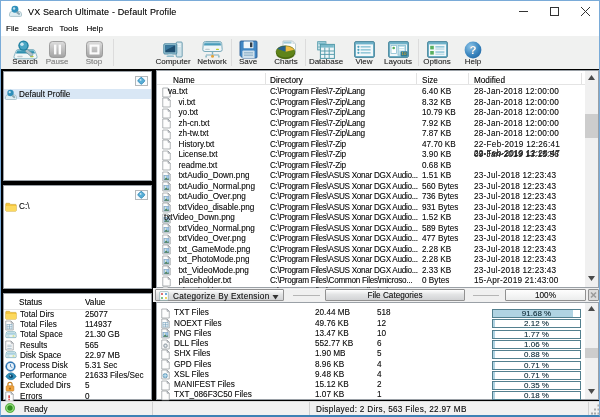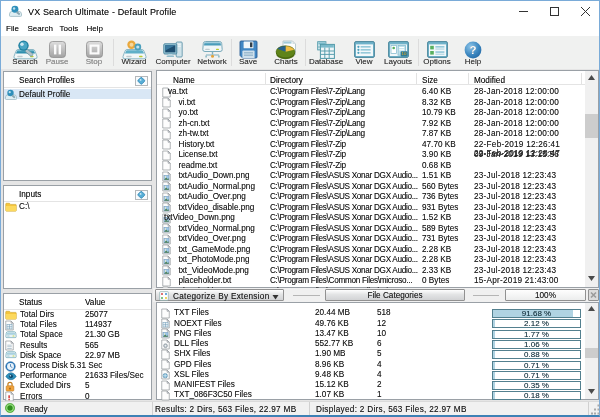--- a/index.html
+++ b/index.html
@@ -1,17 +1,17 @@
 <!DOCTYPE html>
 <html><head><meta charset="utf-8"><style>
 *{margin:0;padding:0;box-sizing:border-box}
 html,body{width:600px;height:417px;overflow:hidden;background:#fff}
 body{font-family:"Liberation Sans",sans-serif;font-size:8.2px;color:#1a1a1a;-webkit-font-smoothing:antialiased;text-shadow:0 0 0.6px rgba(40,40,40,0.55)}
 .abs{position:absolute}
-#win{position:absolute;left:0;top:0;width:600px;height:417px;background:#e5e5e5;
+#win{position:absolute;left:0;top:0;width:600px;height:417px;background:#000000;
 border:1px solid #7aabd8;border-bottom:2px solid #3e81b5}
 #titlebar{position:absolute;left:0;top:0;width:598px;height:20px;background:#fff}
 #title{position:absolute;left:27px;top:6px;font-size:9px;color:#111;letter-spacing:0.15px}
 .winbtn{position:absolute;top:0;height:20px;width:31px;color:#333;text-align:center}
 #menubar{position:absolute;left:0;top:20px;width:598px;height:15px;background:#fff}
 .menu{position:absolute;top:3px;font-size:8px;color:#111}
 #toolbar{position:absolute;left:0;top:35px;width:598px;height:33px;background:#f0f1f0}
 .tbtn{position:absolute;top:3px;height:30px;text-align:center}
 .tlabel{position:absolute;left:0;right:0;top:18.2px;font-size:8px;color:#3a3a3a}
 .tsep{position:absolute;top:3px;width:1px;height:27px;background:#dcdcdc}
@@ -100,35 +100,20 @@
                 <stop offset="0.5" stop-color="#c0c0c0"></stop>
                 <stop offset="1" stop-color="#a2a2a2"></stop>
               </linearGradient>
             </defs>
 <rect x="0.5" y="0.5" width="16" height="16" rx="3" fill="url(#g1)" stroke="#8f8f8f" stroke-width="0.8"></rect>
 <rect x="4.6" y="4.6" width="7.8" height="7.8" fill="none" stroke="#fbfbfb" stroke-width="2.2"></rect>
           </svg>
         </div>
         <div class="tlabel" style="color:#9a9a9a">Stop</div>
       </div>
-<div class="tbtn" style="left:109px;width:48px">
-        <div style="height:21px;display:flex;align-items:center;justify-content:center">
-          <svg width="25" height="20" viewBox="0 0 25 20">
-<path d="M5 9.5 L20 9.5 Q21.5 9.5 22.2 11.5 L24 16.5 Q24.6 18.8 22 18.8 L3 18.8 Q0.4 18.8 1 16.5 L2.8 11.5 Q3.5 9.5 5 9.5 Z" fill="#f2f7f8" stroke="#7fb0bf" stroke-width="0.9"></path>
-<path d="M5.2 10.3 L19.8 10.3 Q21 10.3 21.5 12 L22 13.4 L3 13.4 L3.5 12 Q4 10.3 5.2 10.3 Z" fill="#5fb0c8"></path>
-<rect x="4.2" y="15.8" width="5.5" height="1.5" rx="0.7" fill="#c0ccd0"></rect>
-<rect x="17" y="15.8" width="3.6" height="1.5" rx="0.7" fill="#b9cc35"></rect>
-<circle cx="9.5" cy="4.8" r="4.2" fill="#e9a83c"></circle>
-            <circle cx="9.5" cy="4.8" r="2" fill="#f7d79a"></circle>
-<circle cx="15.8" cy="7" r="3.4" fill="#4aa0bd"></circle>
-            <circle cx="15.8" cy="7" r="1.6" fill="#c4e2ee"></circle>
-</svg>
-        </div>
-        <div class="tlabel" style="color:#3a3a3a">Wizard</div>
-      </div>
 <div class="tbtn" style="left:148px;width:48px">
         <div style="height:21px;display:flex;align-items:center;justify-content:center">
           <svg width="20" height="18" viewBox="0 0 20 18">
 <rect x="13.2" y="1" width="6" height="15" rx="1" fill="#cfe3ea" stroke="#558fa5" stroke-width="0.8"></rect>
 <rect x="14.4" y="2.6" width="3.4" height="1.2" fill="#eef6f8"></rect>
 <rect x="14.4" y="4.6" width="3.4" height="1.2" fill="#eef6f8"></rect>
 <rect x="0.8" y="2.8" width="13" height="10.2" rx="1" fill="#9fcbdb" stroke="#42809a" stroke-width="0.9"></rect>
 <rect x="2.2" y="4.2" width="10.2" height="7.2" fill="#1d4e70"></rect>
 <path d="M2.2 4.2 L12.4 4.2 L2.2 9.5 Z" fill="#3d7ba0"></path>
 <path d="M5.5 13 L9.2 13 L9.8 14.6 L4.9 14.6 Z" fill="#b9d6e1"></path>
@@ -266,42 +251,36 @@
 </svg>
         </div>
         <div class="tlabel" style="color:#3a3a3a">Help</div>
       </div>
 <div class="tsep" style="left:112px"></div>
 <div class="tsep" style="left:230px"></div>
 <div class="tsep" style="left:304px"></div>
 <div class="tsep" style="left:417px"></div>
 </div>
 <div class="panel" style="left:2px;top:70px;width:149px;height:110px">
-<div class="phead">
-        <div class="pt">Search Profiles</div>
-      </div>
 <div class="diamondbtn" style="right:3px;top:4px">
         <svg width="9" height="8" viewBox="0 0 9 8">
           <rect x="1.6" y="1.1" width="5.4" height="5.4" rx="1.1" transform="rotate(45 4.3 3.8)" fill="#57aed6" stroke="#2f85b5" stroke-width="0.8"></rect>
           <circle cx="3.6" cy="2.9" r="0.9" fill="#cfeaf6"></circle>
         </svg>
       </div>
 <div class="row-sel" style="left:0px;top:16.5px;width:147px;height:10.5px"></div>
 <div class="abs" style="left:1px;top:17px"><svg width="12" height="12" viewBox="0 0 24 22">
 <path d="M5 11 L19 11 Q22 11 22.6 14 L23.4 18 Q23.6 20 21 20 L3 20 Q0.4 20 0.6 18 L1.4 14 Q2 11 5 11 Z" fill="#dfeef3" stroke="#88aab6" stroke-width="1.2"></path>
 <circle cx="11" cy="7" r="6.4" fill="#2f8fba"></circle>
           <circle cx="9.4" cy="5.4" r="2.2" fill="#bfe0ef"></circle>
 <rect x="14.8" y="10.2" width="8" height="3.6" rx="1.6" transform="rotate(38 14.8 10.2)" fill="#8aa6b2"></rect>
 </svg></div>
 <div class="txt" style="left:15px;top:18px">Default Profile</div>
 </div>
 <div class="panel" style="left:2px;top:184px;width:149px;height:104px">
-<div class="phead">
-        <div class="pt">Inputs</div>
-      </div>
 <div class="diamondbtn" style="right:3px;top:4px">
         <svg width="9" height="8" viewBox="0 0 9 8">
           <rect x="1.6" y="1.1" width="5.4" height="5.4" rx="1.1" transform="rotate(45 4.3 3.8)" fill="#57aed6" stroke="#2f85b5" stroke-width="0.8"></rect>
           <circle cx="3.6" cy="2.9" r="0.9" fill="#cfeaf6"></circle>
         </svg>
       </div>
 <div class="abs" style="left:1px;top:15.5px"><svg width="12" height="10" viewBox="0 0 16 13">
 <path d="M1 2.5 Q1 1.5 2 1.5 L6 1.5 L7.5 3 L14 3 Q15 3 15 4 L15 11 Q15 12 14 12 L2 12 Q1 12 1 11 Z" fill="#f5c53c" stroke="#caa12c" stroke-width="0.8"></path>
 <path d="M1.2 5 L14.8 5 L14.8 11 Q14.8 11.8 14 11.8 L2 11.8 Q1.2 11.8 1.2 11 Z" fill="#fcd95e"></path>
 </svg></div>
@@ -351,21 +330,21 @@
 <rect x="10" y="7.2" width="2.6" height="1.4" rx="0.7" fill="#c3d94e"></rect>
 </svg></div>
 <div class="txt" style="left:16px;top:56.8px">Disk Space</div>
 <div class="txt" style="left:81px;top:56.8px">22.97 MB</div>
 <div class="abs" style="left:1px;top:66.5px"><svg width="11" height="11" viewBox="0 0 14 14">
 <circle cx="7" cy="7" r="6" fill="#2f7fc4" stroke="#1d5d96" stroke-width="0.8"></circle>
 <circle cx="7" cy="7" r="4.4" fill="#eaf3fa"></circle>
 <path d="M7 4 L7 7 L9.4 8.4" stroke="#2f6da8" stroke-width="1" fill="none"></path>
 </svg></div>
 <div class="txt" style="left:16px;top:67.0px">Process Disk</div>
-<div class="txt" style="left:66px;top:67.0px">5.31 Sec</div>
+<div class="txt" style="left:81px;top:67.0px">5.31 Sec</div>
 <div class="abs" style="left:1px;top:76.7px"><svg width="12" height="10" viewBox="0 0 16 13">
 <path d="M1 7 Q4 2 8 2 Q12 2 15 7 Q12 11.5 8 11.5 Q4 11.5 1 7 Z" fill="#2f8fba" stroke="#1d6b93" stroke-width="0.7"></path>
 <circle cx="8" cy="6.8" r="2.6" fill="#0f4a6e"></circle>
           <circle cx="7.2" cy="6" r="1" fill="#bfe0ef"></circle>
 </svg></div>
 <div class="txt" style="left:16px;top:77.2px">Performance</div>
 <div class="txt" style="left:81px;top:77.2px">21633 Files/Sec</div>
 <div class="abs" style="left:1px;top:86.9px"><svg width="10" height="11" viewBox="0 0 13 14">
 <rect x="1.5" y="6" width="10" height="7" rx="1.4" fill="#f2a33c" stroke="#c27d20" stroke-width="0.8"></rect>
 <path d="M3.8 6 L3.8 4.2 Q3.8 1.5 6.5 1.5 Q9.2 1.5 9.2 4.2 L9.2 6" fill="none" stroke="#c27d20" stroke-width="1.6"></path>
@@ -524,21 +503,21 @@
 <div class="txt" style="left:317px;top:152.8px;letter-spacing:0.25px">23-Jul-2018 12:23:43</div>
 <div class="abs" style="left:4.5px;top:162.5px"><svg width="9" height="11" viewBox="0 0 12 14">
 <path d="M1 1 L8 1 L11 4 L11 13 L1 13 Z" fill="#fdfdfd" stroke="#8a8f94" stroke-width="0.9"></path>
 <path d="M8 1 L8 4 L11 4 Z" fill="#d6dadd" stroke="#8a8f94" stroke-width="0.7"></path>
 <rect x="2.6" y="5.6" width="6.8" height="6" fill="#9fc7e8" stroke="#5b87ac" stroke-width="0.6"></rect>
           <circle cx="4.6" cy="7.6" r="1" fill="#fdf6c5"></circle>
           <path d="M2.8 11.2 L5.6 8.4 L7.4 10.2 L8.6 9.2 L9.2 11.2 Z" fill="#4e7f52"></path>
         </svg></div>
 <div class="txt" style="left:21.5px;top:163.3px">txtVideo_Over.png</div>
 <div class="txt" style="left:113px;top:163.3px;max-width:148px;overflow:hidden;letter-spacing:-0.3px">C:\Program Files\ASUS Xonar DGX Audio...</div>
-<div class="txt" style="left:265px;top:163.3px">731 Bytes</div>
+<div class="txt" style="left:265px;top:163.3px">477 Bytes</div>
 <div class="txt" style="left:317px;top:163.3px;letter-spacing:0.25px">23-Jul-2018 12:23:43</div>
 <div class="abs" style="left:4.5px;top:173.0px"><svg width="9" height="11" viewBox="0 0 12 14">
 <path d="M1 1 L8 1 L11 4 L11 13 L1 13 Z" fill="#fdfdfd" stroke="#8a8f94" stroke-width="0.9"></path>
 <path d="M8 1 L8 4 L11 4 Z" fill="#d6dadd" stroke="#8a8f94" stroke-width="0.7"></path>
 <rect x="2.6" y="5.6" width="6.8" height="6" fill="#9fc7e8" stroke="#5b87ac" stroke-width="0.6"></rect>
           <circle cx="4.6" cy="7.6" r="1" fill="#fdf6c5"></circle>
           <path d="M2.8 11.2 L5.6 8.4 L7.4 10.2 L8.6 9.2 L9.2 11.2 Z" fill="#4e7f52"></path>
         </svg></div>
 <div class="txt" style="left:21.5px;top:173.8px">txt_GameMode.png</div>
 <div class="txt" style="left:113px;top:173.8px;max-width:148px;overflow:hidden;letter-spacing:-0.3px">C:\Program Files\ASUS Xonar DGX Audio...</div>
@@ -734,21 +713,20 @@
           </svg></div>
 </div>
 </div>
 <div id="statusbar">
 <div class="abs" style="left:4px;top:1px"><svg width="10" height="10" viewBox="0 0 13 13">
 <circle cx="6.5" cy="6.5" r="6" fill="#57c13e" stroke="#3f9c2b" stroke-width="0.8"></circle>
 <circle cx="6.5" cy="6.5" r="3.6" fill="#2f8f1d"></circle>
 <circle cx="6.5" cy="6.5" r="4.4" fill="none" stroke="#b8e6a8" stroke-width="1"></circle>
 </svg></div>
 <div class="txt" style="left:23px;top:3px">Ready</div>
-<div class="txt" style="left:154px;top:3px;letter-spacing:0.3px">Results: 2 Dirs, 563 Files, 22.97 MB</div>
 <div class="txt" style="left:315px;top:3px;letter-spacing:0.3px">Displayed: 2 Dirs, 563 Files, 22.97 MB</div>
 </div>
 <div class="ssep" style="left:151px"></div>
 <div class="ssep" style="left:308px"></div>
 <div class="ssep" style="left:587px"></div>
 <svg class="abs" style="left:590px;top:403px" width="9" height="12">
       <g fill="#a9a9a9">
         <rect x="6.5" y="0.5" width="2" height="2"></rect>
         <rect x="6.5" y="4.5" width="2" height="2"></rect>
         <rect x="6.5" y="8.5" width="2" height="2"></rect>

